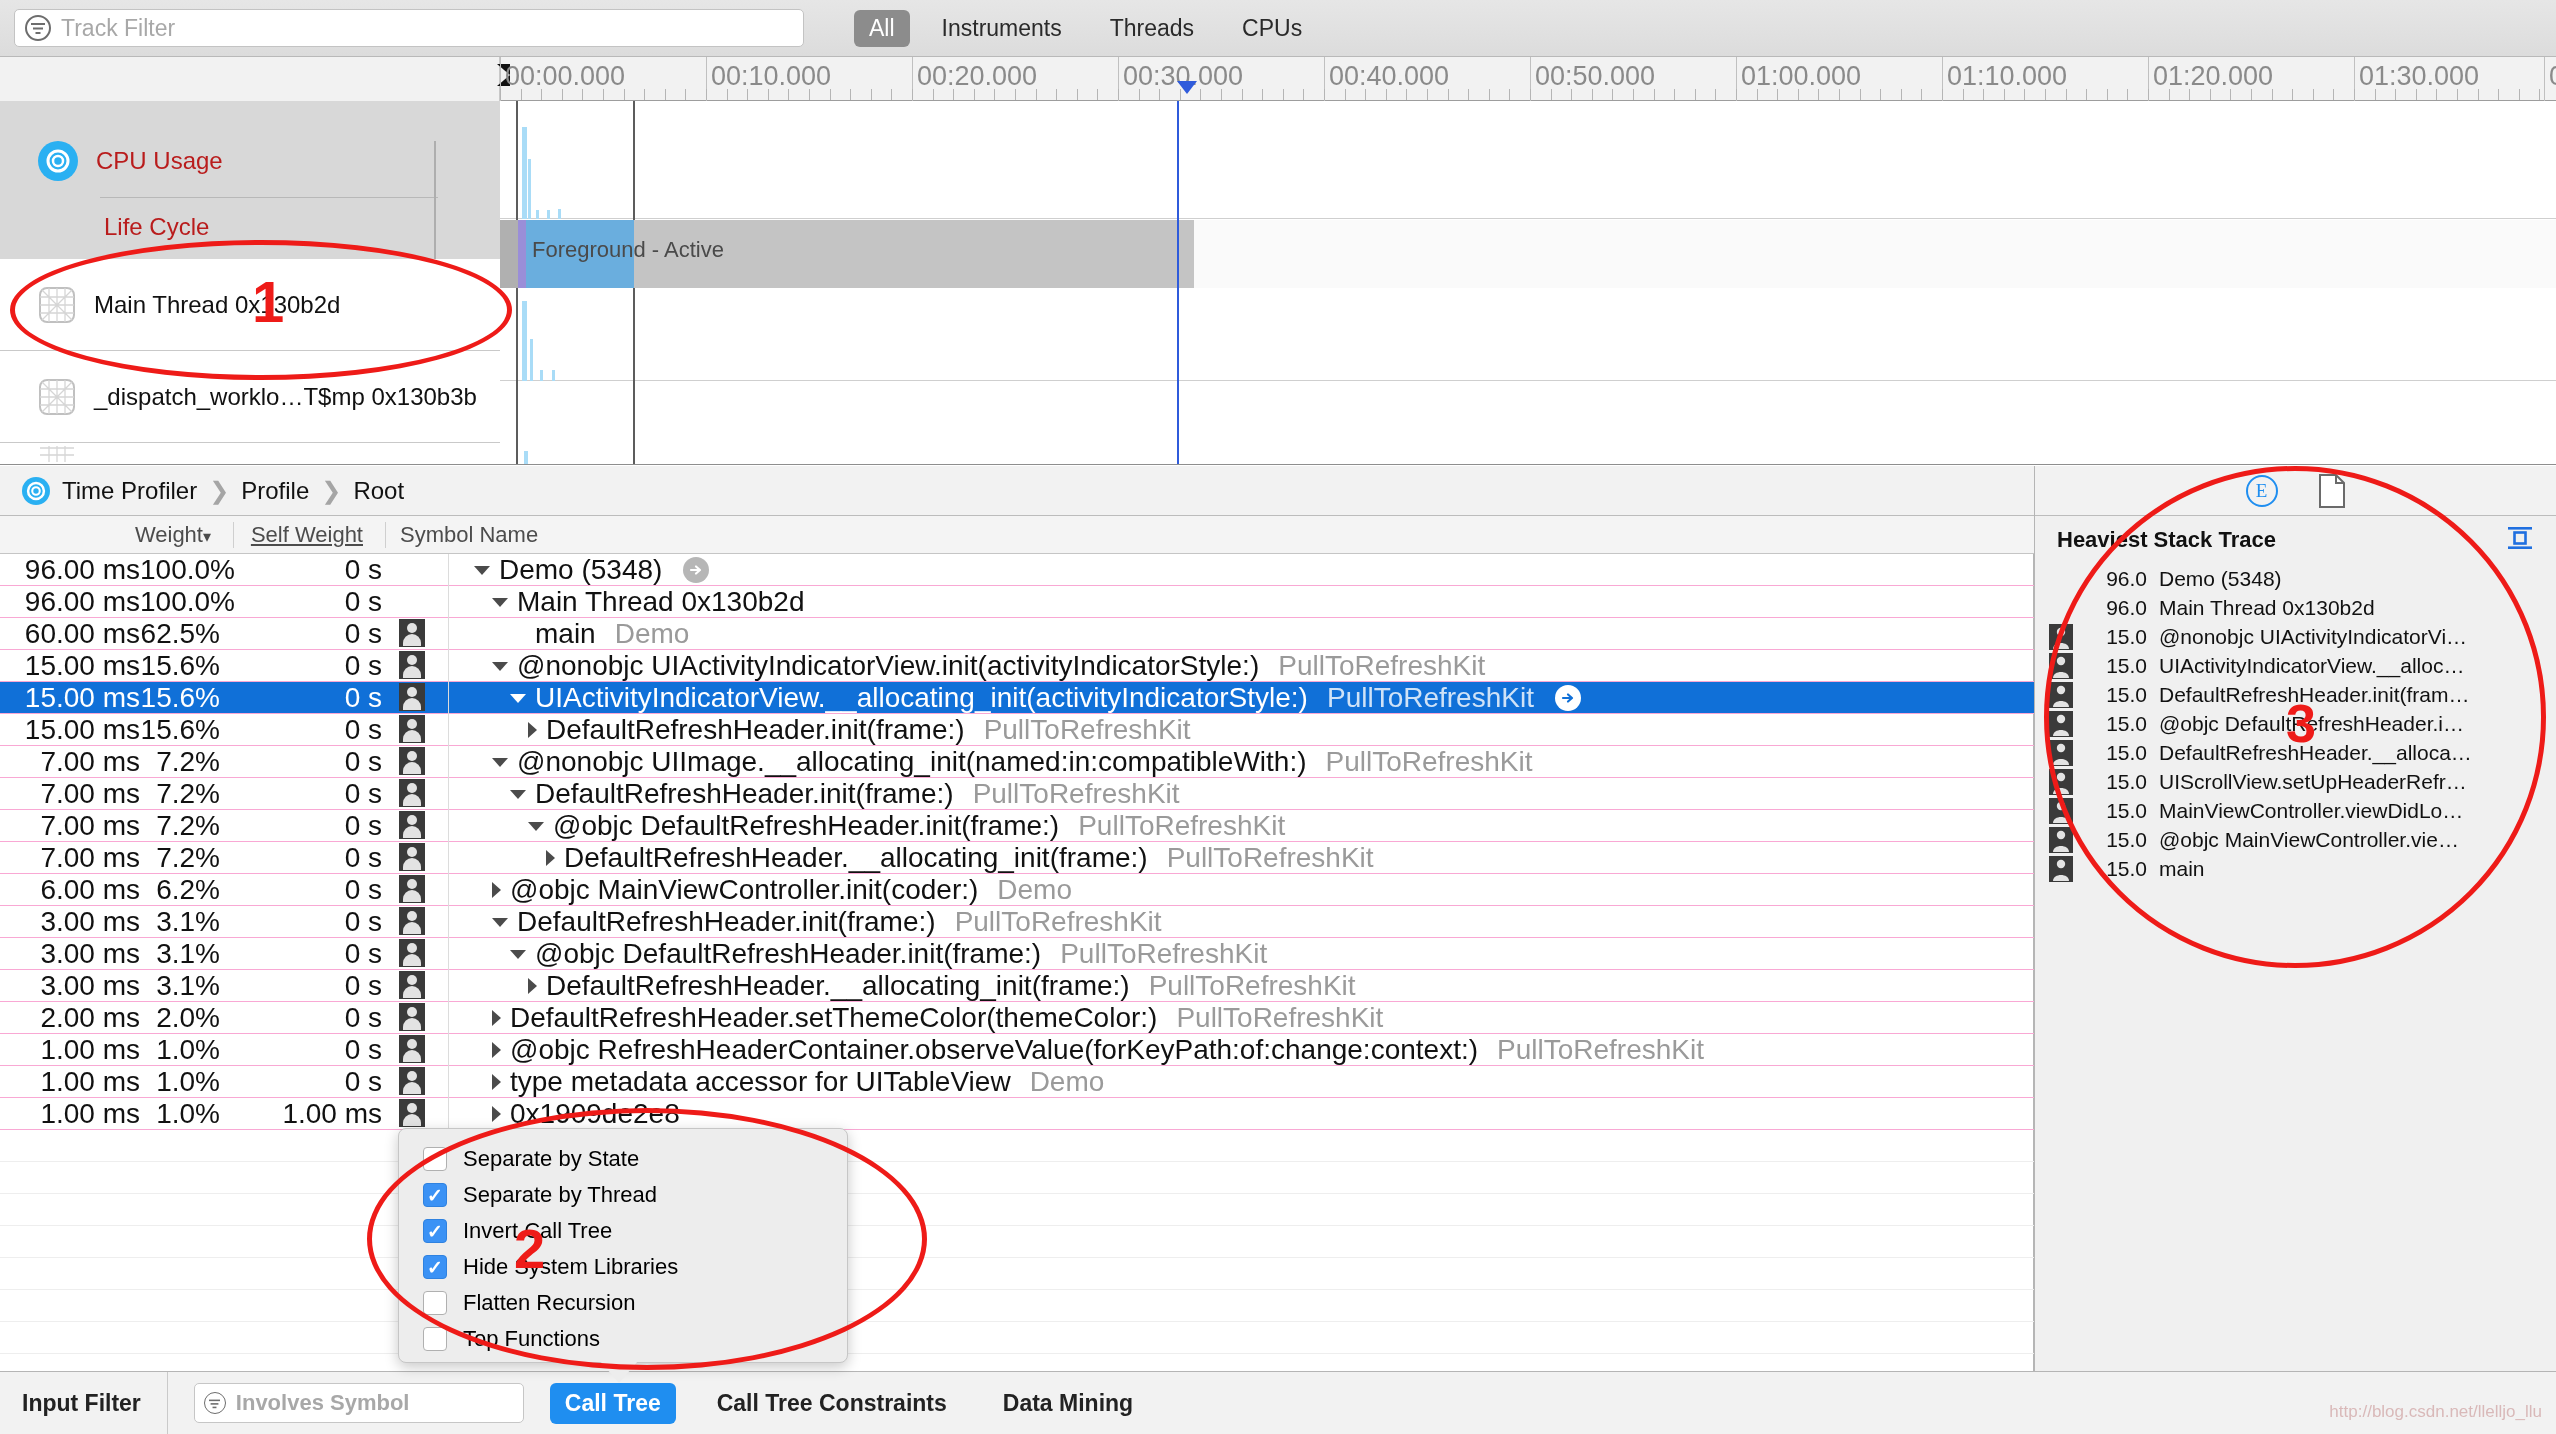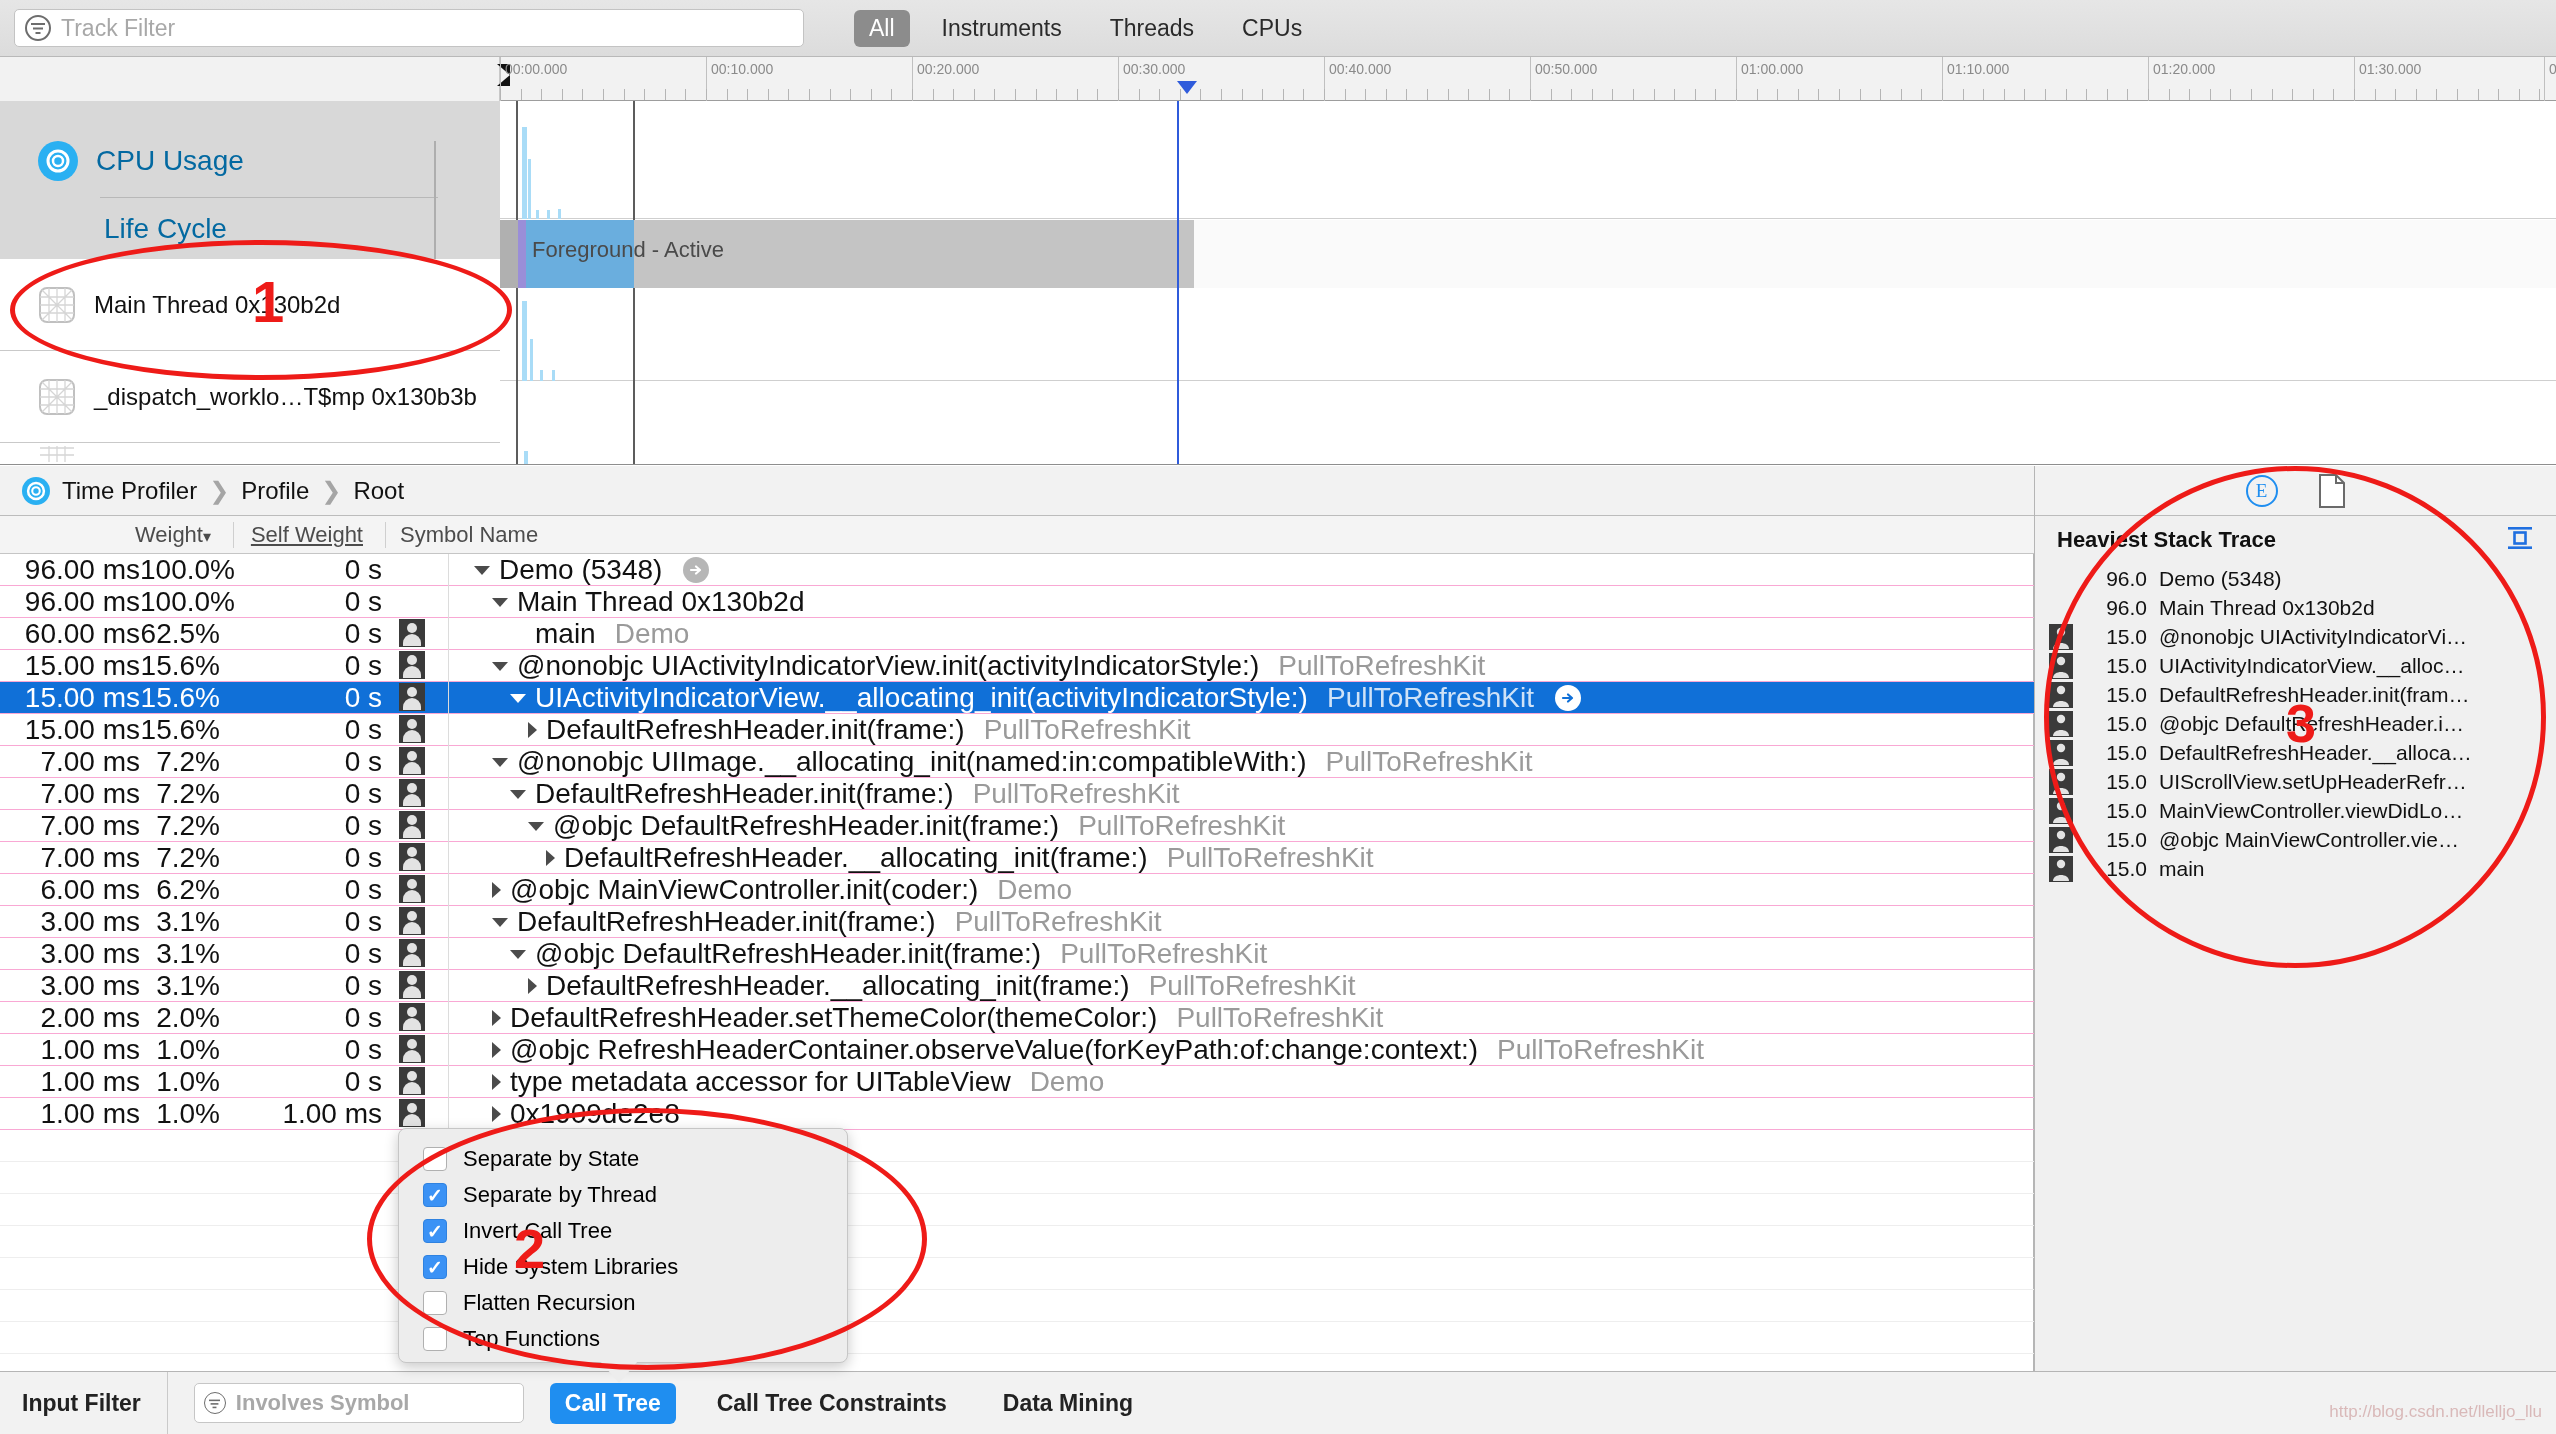--- a/index.html
+++ b/index.html
@@ -42,21 +42,21 @@
     background:#f2f2f2; border-bottom:1px solid #9d9d9d;
   }
   .ruler-left {
     position:absolute;left:0;top:0;width:500px;height:44px;
     background:#f2f2f2;border-right:1px solid #c8c8c8;
   }
   .tick-major {
     position:absolute; top:0; height:44px; border-left:1px solid #c0c0c0;
   }
   .tick-label {
-    position:absolute; top:4px; left:4px; font-size:14px; color:#8a8a8a;
+    position:absolute; top:4px; left:4px; font-size:27px; color:#8a8a8a;
     white-space:nowrap;
     text-align:right;
   }
   .tick-minor {
     position:absolute; bottom:0; width:1px; height:11px; background:#b5b5b5;
   }
   .play-head-tri {
     position:absolute; left:497px; top:7px;
     width:0;height:0;border-top:11px solid #111;border-bottom:11px solid #111;
     border-left:13px solid transparent; border-right:0;
@@ -84,21 +84,21 @@
   }
   .cpu-icon {
     width:40px;height:40px;border-radius:50%;
     background:#2ab0f2; display:flex;align-items:center;justify-content:center;
     flex:0 0 auto;
   }
   .thread-icon {
     width:38px;height:38px; flex:0 0 auto; opacity:.55;
   }
   .track-label { font-size:24px; color:#111; white-space:nowrap; }
-  .group-label { font-size:28px; color:#0369a1; }
+  .group-label { font-size:24px; color:#b91c1c; }
   .group-div {
     position:absolute; height:1px; background:#b8b8b8;
   }
   .add-btn {
     position:absolute; width:32px;height:32px;border-radius:50%;
     border:2px solid #9a9a9a; display:flex;align-items:center;justify-content:center;
     color:#9a9a9a; font-size:24px; line-height:1;
   }
   .vsep { position:absolute; width:2px; background:#aeaeae; }
 

